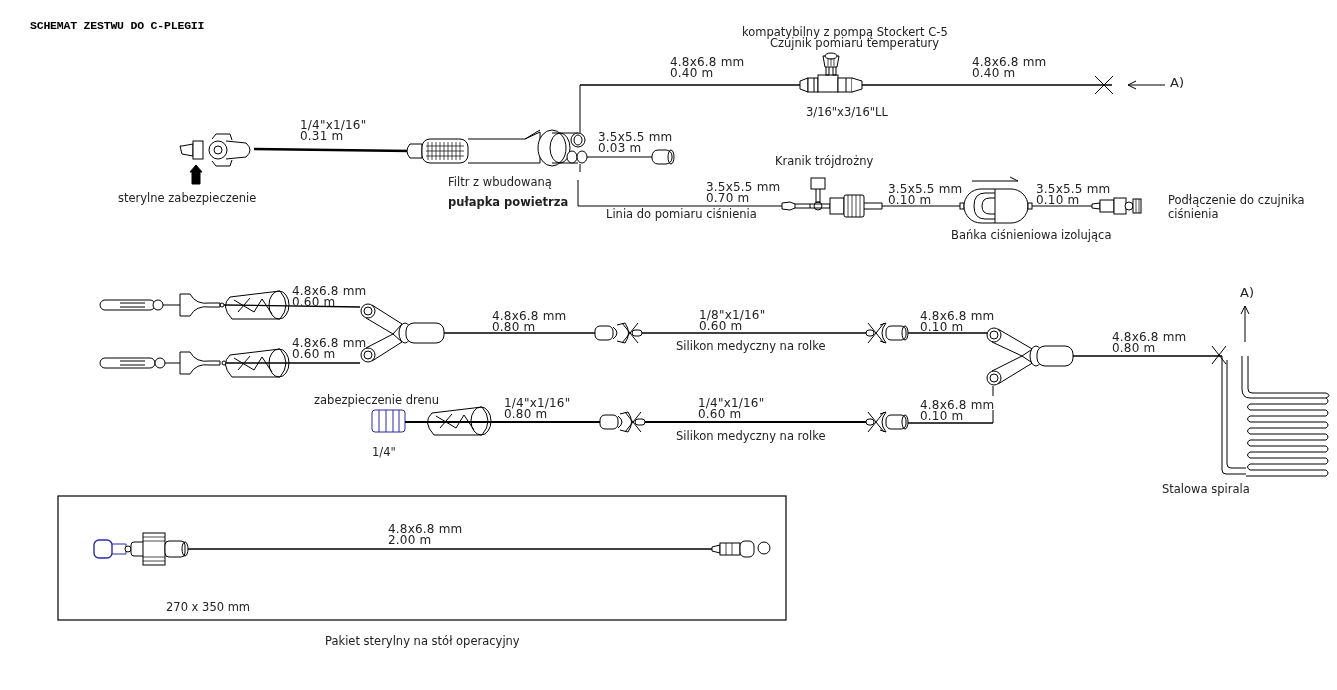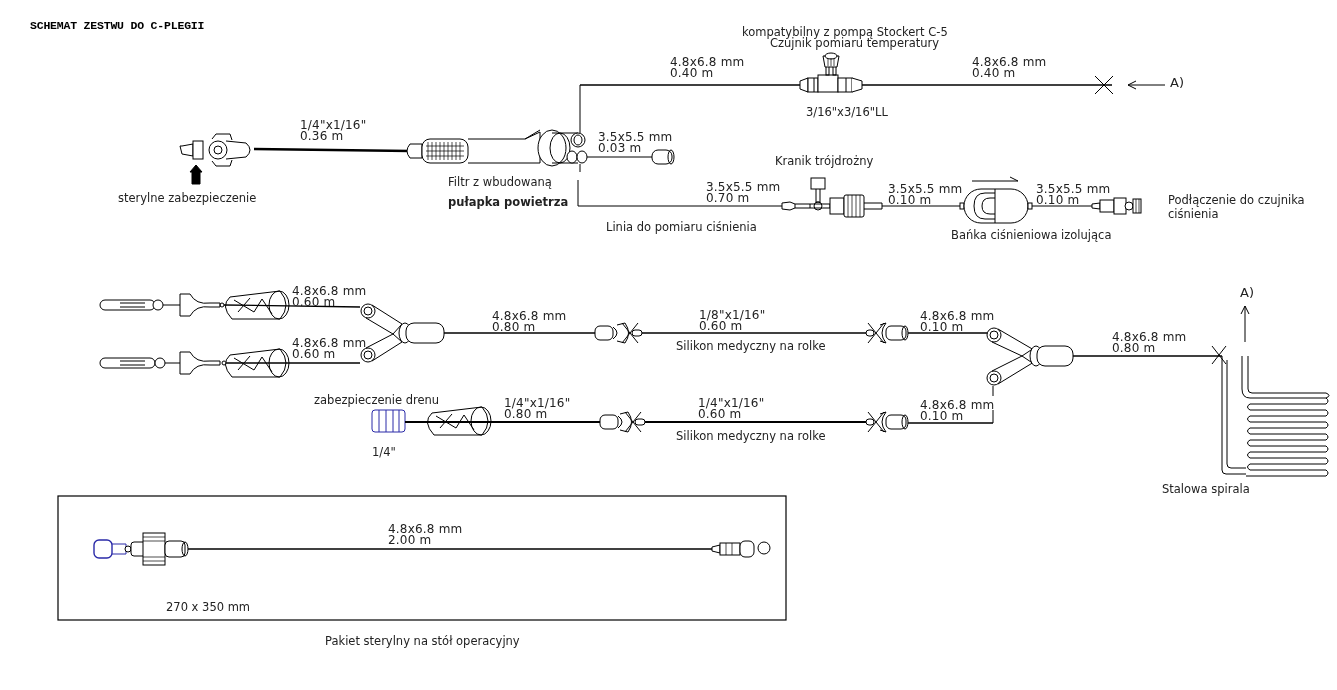--- a/index.html
+++ b/index.html
@@ -281,36 +281,36 @@
 </svg>
 
 <div class="lbl" style="left:118px;top:192px;">sterylne zabezpieczenie</div>
 <div class="lbl" style="left:448px;top:176px;">Filtr z wbudowaną</div>
 <div class="lbl" style="left:448px;top:196px;font-weight:bold;">pułapka powietrza</div>
 <div class="lbl center" style="left:770px;top:12px;margin-top:25px;">Czujnik pomiaru temperatury</div>
 <div class="lbl" style="left:742px;top:26px;">kompatybilny z pompą Stockert C-5</div>
 <div class="lbl" style="left:806px;top:106px;">3/16"x3/16"LL</div>
 <div class="lbl" style="left:1170px;top:76px;font-size:13px;">A)</div>
 <div class="lbl" style="left:775px;top:155px;">Kranik trójdrożny</div>
-<div class="lbl" style="left:606px;top:221px;">Linia do pomiaru ciśnienia</div>
+<div class="lbl" style="left:606px;top:208px;">Linia do pomiaru ciśnienia</div>
 <div class="lbl" style="left:915px;top:229px;margin-left:36px;">Bańka ciśnieniowa izolująca</div>
 <div class="lbl" style="left:1168px;top:194px;">Podłączenie do czujnika</div>
 <div class="lbl" style="left:1168px;top:208px;">ciśnienia</div>
 <div class="lbl" style="left:676px;top:340px;">Silikon medyczny na rolke</div>
 <div class="lbl" style="left:676px;top:430px;">Silikon medyczny na rolke</div>
 <div class="lbl" style="left:314px;top:394px;">zabezpieczenie drenu</div>
 <div class="lbl" style="left:372px;top:446px;">1/4"</div>
 <div class="lbl" style="left:1240px;top:286px;font-size:13px;">A)</div>
 <div class="lbl" style="left:1162px;top:483px;">Stalowa spirala</div>
 <div class="lbl" style="left:134px;top:601px;margin-left:32px;">270  x  350  mm</div>
 <div class="lbl" style="left:325px;top:635px;">Pakiet sterylny na stół operacyjny</div>
 
 <div class="dim" style="left:300px;top:120px;">
     <span>1/4"x1/16"</span>
-    <span>0.36  m</span>
+    <span>0.31  m</span>
   </div>
 <div class="dim" style="left:598px;top:132px;">
     <span>3.5x5.5  mm</span>
     <span>0.03  m</span>
   </div>
 <div class="dim" style="left:670px;top:57px;">
     <span>4.8x6.8  mm</span>
     <span>0.40  m</span>
   </div>
 <div class="dim" style="left:972px;top:57px;">

